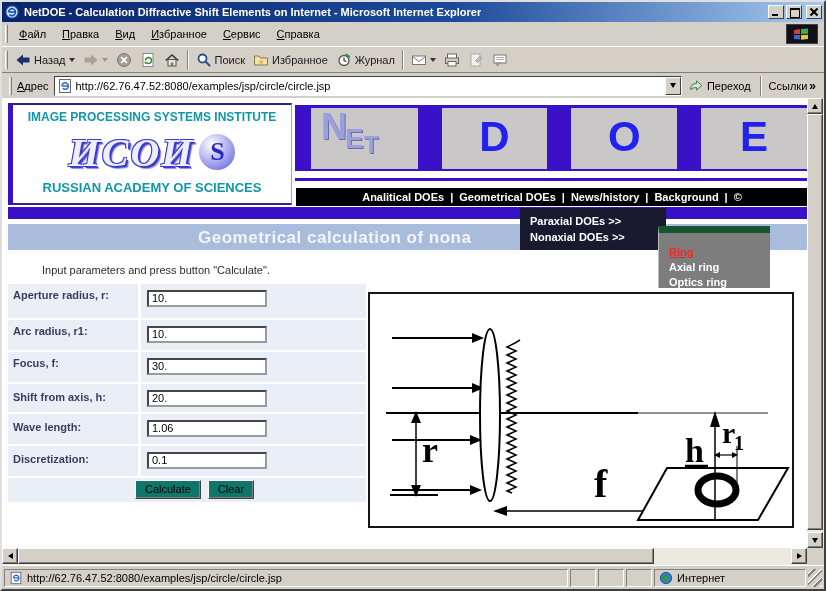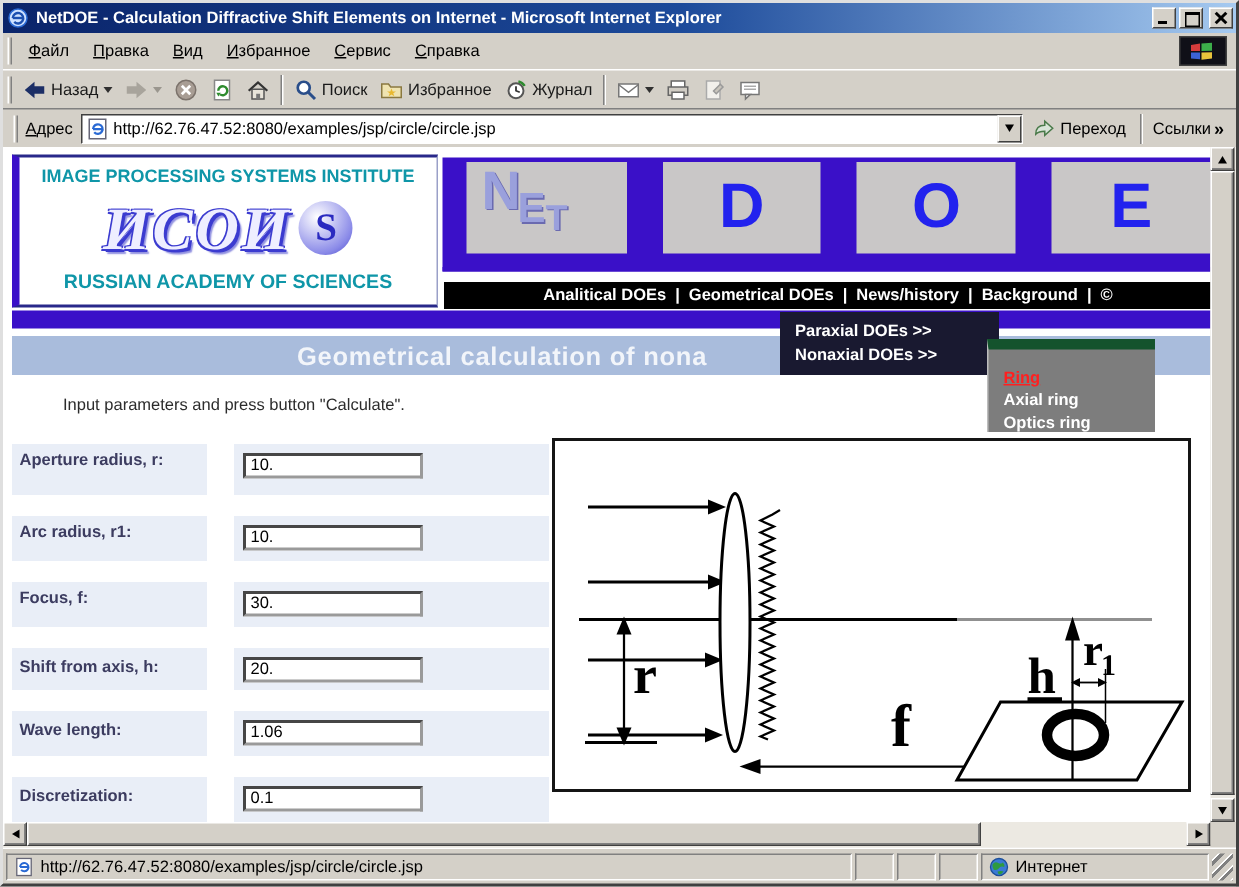--- a/index.html
+++ b/index.html
@@ -64,21 +64,21 @@
     border:1px solid #9aa0c8; border-left:5px solid #3a10c8; border-top:2px solid #28288a; border-bottom:2px solid #28288a;
     text-align:center;
   }
   .inst { font-size:12px; font-weight:bold; color:#0f96a8; margin-top:5px; letter-spacing:0; }
   .logo-row { display:flex; align-items:center; justify-content:center; gap:5px; height:56px; }
   .logo-word { font-family:"Liberation Serif",serif; font-weight:bold; font-style:italic; font-size:40px; color:#eef; letter-spacing:2px;
     text-shadow:-1px -1px 0 #3c3cd0,1px -1px 0 #3c3cd0,-1px 1px 0 #3c3cd0,2px 2px 0 #3c3cd0,3px 3px 1px #9090e0; }
   .logo-s { width:36px; height:36px; border-radius:50%; background:radial-gradient(circle at 35% 30%,#ffffff,#8a8ae8 70%,#4646c8);
     display:flex; align-items:center; justify-content:center; font-family:"Liberation Serif",serif; font-weight:bold; font-size:26px; color:#2a2ac0; }
   .acad { font-size:13px; font-weight:bold; color:#0f96a8; }
-  .netdoe { left:293px; top:7px; width:512px; height:76px; background:#3a10c8; display:flex; padding:3px 0 0 16px; gap:24px; }
+  .netdoe { left:293px; top:7px; width:512px; height:66px; background:#3a10c8; display:flex; padding:3px 0 0 16px; gap:24px; }
   .ncell { width:114px; height:61px; background:#c9c7c7; }
   .ncell.first { padding-left:10px; white-space:nowrap; }
   .net-n { font-size:36px; font-weight:bold; color:#9aa0dc; text-shadow:1px 1px 0 #6a6ab0; position:relative; top:-2px; }
   .net-e { font-size:28px; font-weight:bold; color:#9aa0dc; text-shadow:1px 1px 0 #6a6ab0; position:relative; top:7px; left:-2px; }
   .net-t { font-size:24px; font-weight:bold; color:#9aa0dc; text-shadow:1px 1px 0 #6a6ab0; position:relative; top:12px; left:-2px; }
   .doe-letter { font-size:42px; font-weight:bold; color:#2222ee; text-align:center; line-height:58px; }
   .net-underline { left:293px; top:80px; width:512px; height:3px; background:#3a10c8; }
   .navbar { left:294px; top:90px; width:512px; height:18px; background:#000; color:#fff; font-size:11px; font-weight:bold;
     display:flex; align-items:center; justify-content:center; gap:6px; white-space:nowrap; }
   .navbar a { color:#fff; text-decoration:none; }
@@ -87,21 +87,21 @@
   .banner .btext { position:absolute; left:190px; top:4px; font-size:17px; font-weight:bold; color:#f2f5fa; letter-spacing:0.5px; white-space:nowrap; }
   
   .doe-menu { left:518px; top:110px; width:146px; height:42px; background:#191930; z-index:5; padding:5px 0 0 10px; }
   .doe-menu .dmi { color:#fff; font-size:11px; font-weight:bold; line-height:16px; }
   .ring-menu { left:656px; top:128px; width:112px; height:62px; background:#7d7d7d; border-top:7px solid #14532d; border-left:1px solid #bdbdbd; z-index:6; padding:12px 0 0 10px; }
   .ring-menu .rmi { color:#fff; font-size:11px; font-weight:bold; line-height:15px; }
   .ring-menu .rmi.active { color:#ff2020; text-decoration:underline; }
   .instruction { left:40px; top:166px; font-size:11px; color:#2c2c2c; }
   
   .form { left:6px; top:186px; width:358px; display:flex; flex-direction:column; gap:2px; }
-  .frow { display:flex; gap:18px;margin-top:12px; }
+  .frow { display:flex; gap:3px; }
   .lbl { width:130px; background:#e9eef7; font-size:11px; font-weight:bold; color:#3c3c60; padding:5px 2px 0 5px; line-height:13px; }
   .fld { flex:1; background:#e9eef7; padding:4px 0 0 6px; }
   .fld input { width:120px; height:17px; border:2px inset #9a9a9a; background:#fff; font-size:11px; font-family:"Liberation Sans",sans-serif; padding:0 3px; }
   .btnrow { background:#e9eef7; height:24px; display:flex; gap:7px; padding:2px 0 0 127px; }
   .formbtn { background:#0f766e; border:1px solid; border-color:#fff #404040 #404040 #fff; box-shadow:inset -1px -1px 0 #808080;
     font-size:11px; font-family:"Liberation Sans",sans-serif; padding:1px 9px 2px; height:19px; }
   
   .diagram { left:366px; top:194px; width:426px; height:236px; border:2px solid #151515; background:#fff; }
   .diagram svg text { font-family:"Liberation Serif",serif; font-weight:bold; fill:#000; }
   

